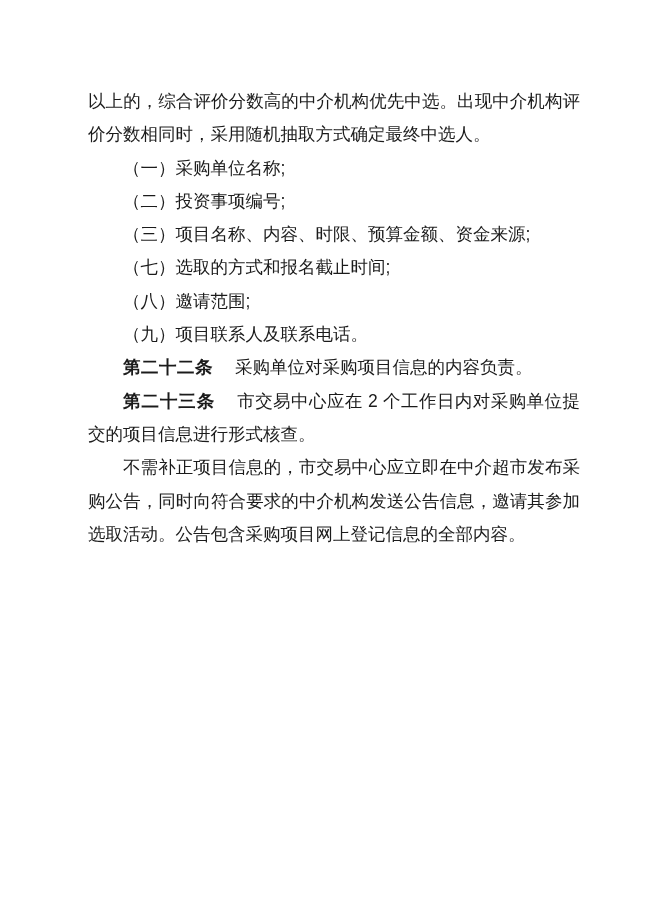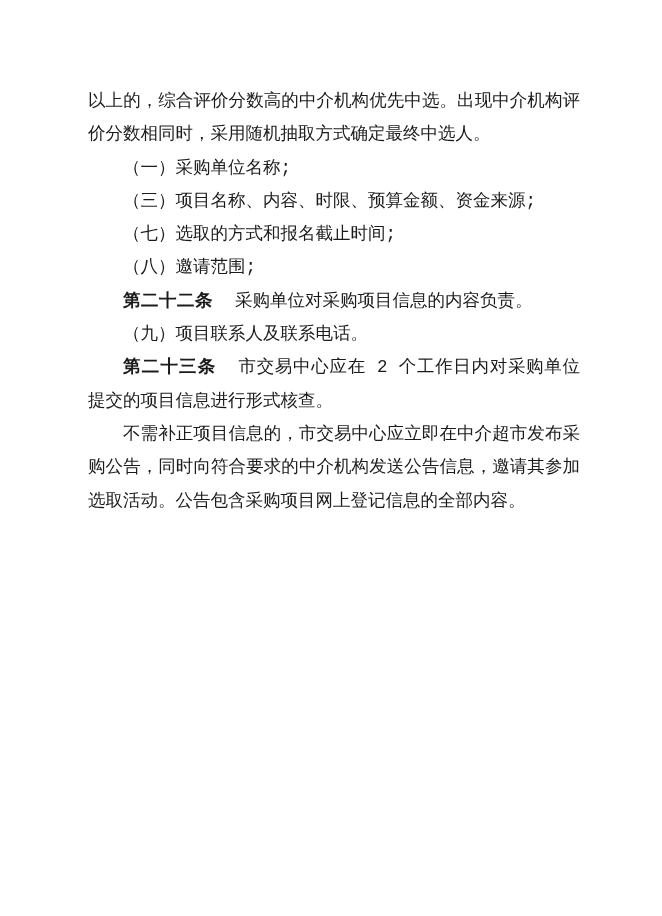--- a/index.html
+++ b/index.html
@@ -6,21 +6,21 @@
     margin: 0;
     padding: 0;
     background: #ffffff;
   }
   .page {
     position: relative;
     width: 662px;
     height: 819px;
     background: #ffffff;
     overflow: hidden;
-    font-family: Liberation Mono, monospace;
+    font-family: Liberation Sans, sans-serif;
     color: #1b1b1b;
   }
   .content {
     position: absolute;
     left: 88px;
     top: 85px;
     width: 492px;
   }
   .para {
     margin: 0;
@@ -50,22 +50,23 @@
     white-space: pre;
   }
 </style>
 </head>
 <body>
 
 <div class="page">
   <div class="content" id="doc-body">
       <p class="para"><span>以上的，综合评价分数高的中介机构优先中选。出现中介机构评价分数相同时，采用随机抽取方式确定最终中选人。</span></p>
       <p class="para indent"><span>（一）采购单位名称;</span></p>
+      <p class="para indent"><span>（二）投资事项编号;</span></p>
       <p class="para indent"><span>（三）项目名称、内容、时限、预算金额、资金来源;</span></p>
       <p class="para indent"><span>（七）选取的方式和报名截止时间;</span></p>
       <p class="para indent"><span>（八）邀请范围;</span></p>
+      <p class="para indent"><span>（九）项目联系人及联系电话。</span></p>
       <p class="para indent"><span class="head">第二十二条</span><span>采购单位对采购项目信息的内容负责。</span></p>
-      <p class="para indent"><span>（九）项目联系人及联系电话。</span></p>
       <p class="para indent"><span class="head">第二十三条</span><span>市交易中心应在 2 个工作日内对采购单位提交的项目信息进行形式核查。</span></p>
       <p class="para indent"><span>不需补正项目信息的，市交易中心应立即在中介超市发布采购公告，同时向符合要求的中介机构发送公告信息，邀请其参加选取活动。公告包含采购项目网上登记信息的全部内容。</span></p>
     </div>
   <div class="footer">— 7 —</div>
 </div>
 
 </body></html>

